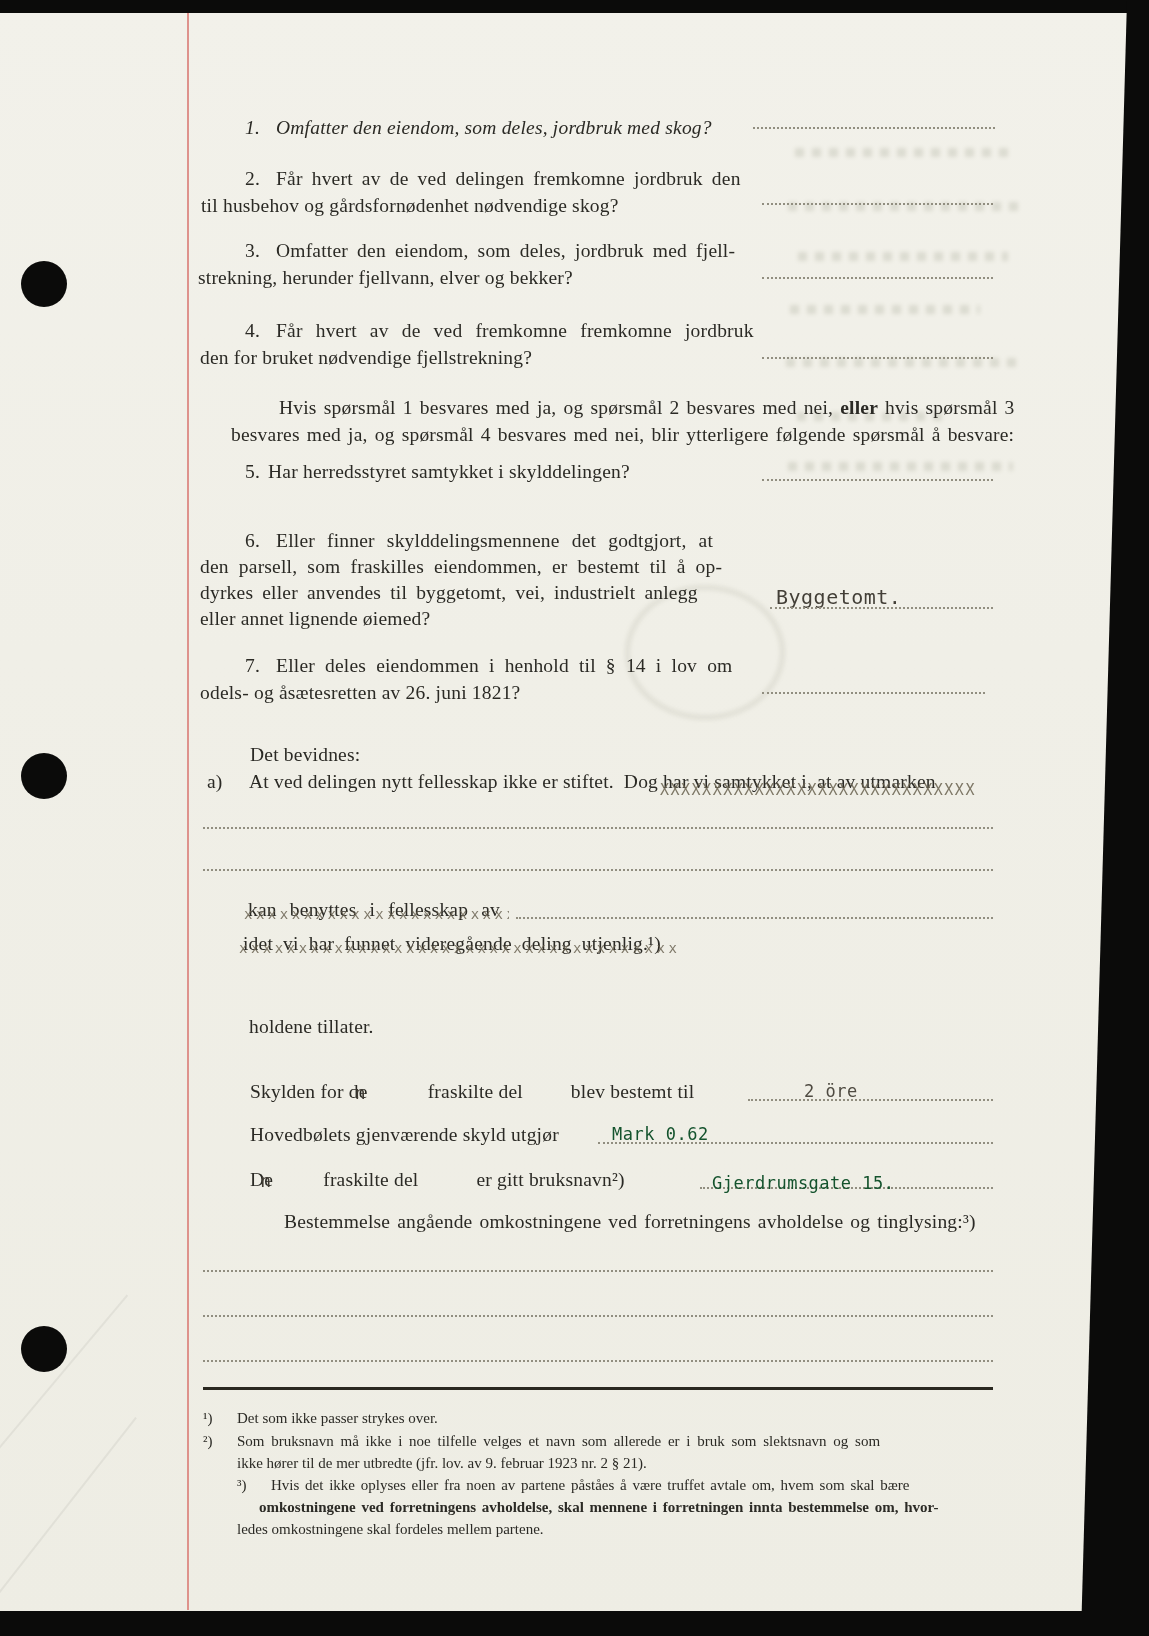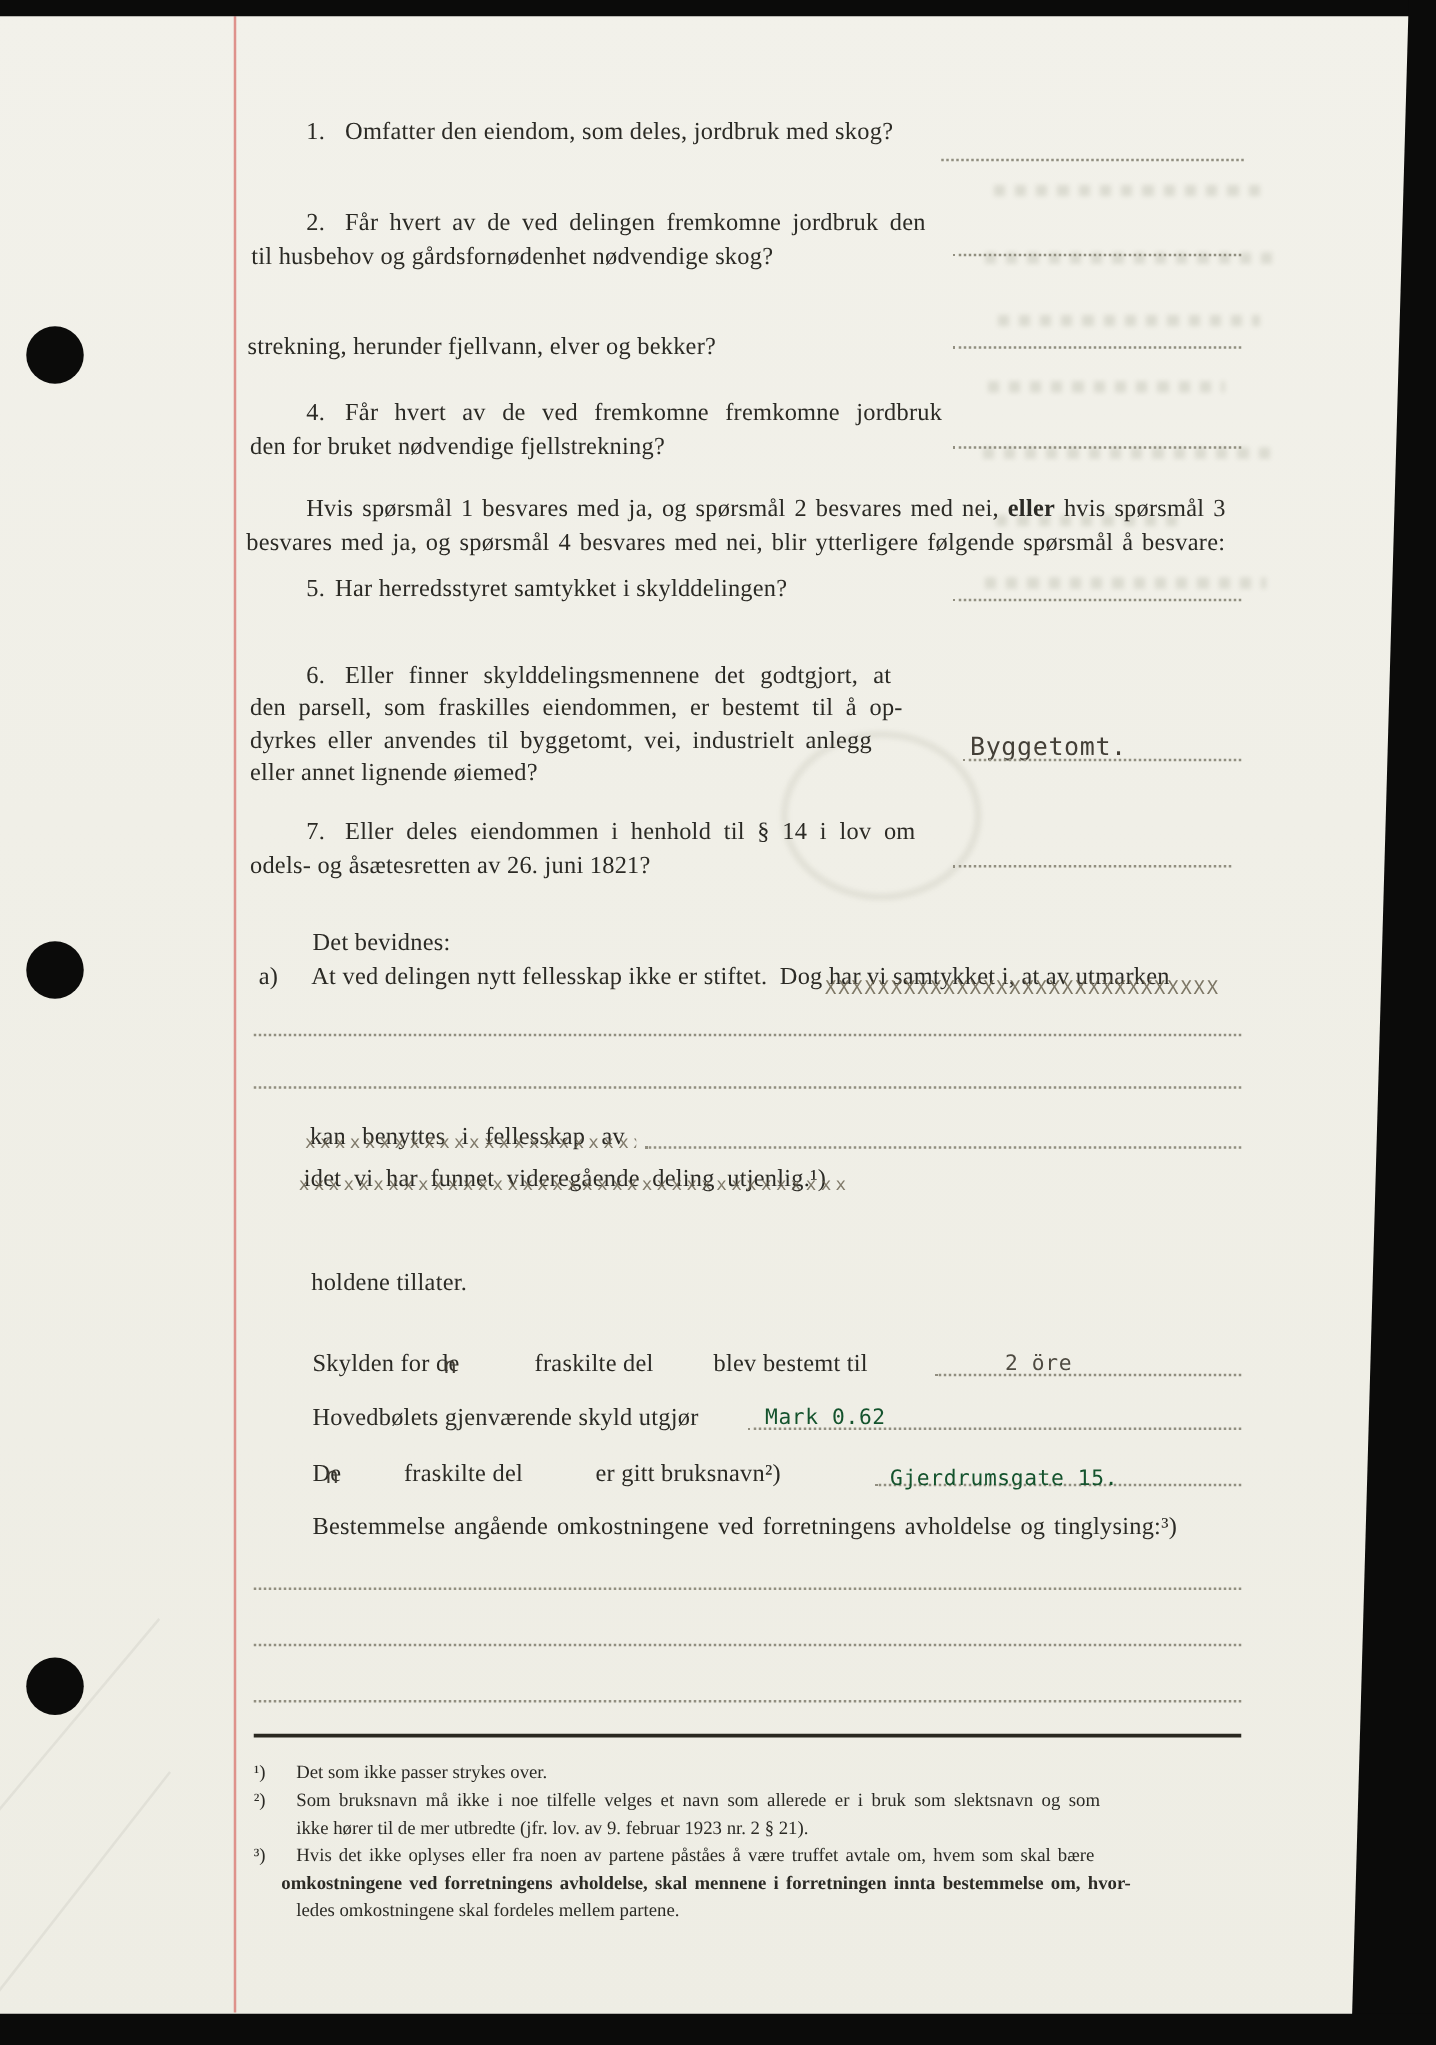--- a/index.html
+++ b/index.html
@@ -26,21 +26,21 @@
   .struck{position:relative;display:inline-block;}
   .ov{position:absolute;left:-4px;top:5px;width:105%;overflow:hidden;white-space:nowrap;
       font-family:"DejaVu Sans Mono",monospace;font-size:14px;letter-spacing:3.5px;
       color:rgba(100,93,75,.8);pointer-events:none;}
   .xrow{font-family:"DejaVu Sans Mono",monospace;font-size:15px;letter-spacing:1.5px;
         color:rgba(104,97,79,.85);overflow:hidden;white-space:nowrap;}
   .bleed{height:9px;filter:blur(2px);opacity:.45;
          background:repeating-linear-gradient(90deg,rgba(112,116,90,.38) 0 9px,transparent 9px 17px);}
   .ring{border:5px solid rgba(118,116,94,.12);border-radius:50%;filter:blur(2px);}
   .crease{width:2px;background:rgba(60,60,50,.07);}
-  .ws2{word-spacing:2px;} .ws3{word-spacing:3px;} .ws4{word-spacing:4px;}
+  .ws2{word-spacing:2px;margin-left:34px;} .ws3{word-spacing:3px;} .ws4{word-spacing:4px;}
   .ws5{word-spacing:5px;} .ws7{word-spacing:7px;} .ws8{word-spacing:8px;}
   b{font-weight:bold;}
 </style>
 </head>
 <body>
 
 <div class="scan">
   <div class="paper"></div>
 
   <div class="abs bleed" style="left:795px;top:148px;width:215px;"></div>
@@ -53,31 +53,34 @@
   <div class="abs ring" style="left:625px;top:585px;width:150px;height:125px;"></div>
   <div class="abs crease" style="left:30px;top:1260px;height:300px;transform:rotate(40deg);"></div>
   <div class="abs crease" style="left:55px;top:1390px;height:260px;transform:rotate(38deg);"></div>
 
   <div class="abs redline" style="left:187px;top:13px;height:1597px;"></div>
 
   <div class="abs hole" style="left:21px;top:261px;"></div>
   <div class="abs hole" style="left:21px;top:753px;"></div>
   <div class="abs hole" style="left:21px;top:1326px;"></div>
 
-  <div class="abs ser" style="left:203px;top:92px;">
+  <div class="abs ser" style="left:203px;top:114px;font-style:italic;">
     <span class="num">1.</span><span>Omfatter den eiendom, som deles, jordbruk med skog?</span>
   </div>
   <div class="abs dot" style="left:753px;top:127px;width:242px;"></div>
 
   <div class="abs ser ws4" style="left:203px;top:165px;">
     <span class="num">2.</span><span>Får hvert av de ved delingen fremkomne jordbruk den</span>
   </div>
   <div class="abs ser" style="left:201px;top:192px;">til husbehov og gårdsfornødenhet nødvendige skog?</div>
   <div class="abs dot" style="left:762px;top:203px;width:231px;"></div>
 
+  <div class="abs ser ws4" style="left:203px;top:237px;">
+    <span class="num">3.</span><span>Omfatter den eiendom, som deles, jordbruk med fjell-</span>
+  </div>
   <div class="abs ser" style="left:198px;top:264px;">strekning, herunder fjellvann, elver og bekker?</div>
   <div class="abs dot" style="left:762px;top:277px;width:231px;"></div>
 
   <div class="abs ser ws8" style="left:203px;top:317px;">
     <span class="num">4.</span><span>Får hvert av de ved fremkomne fremkomne jordbruk</span>
   </div>
   <div class="abs ser" style="left:200px;top:344px;">den for bruket nødvendige fjellstrekning?</div>
   <div class="abs dot" style="left:762px;top:357px;width:231px;"></div>
 
   <div class="abs ser ws2" style="left:197px;top:394px;">

